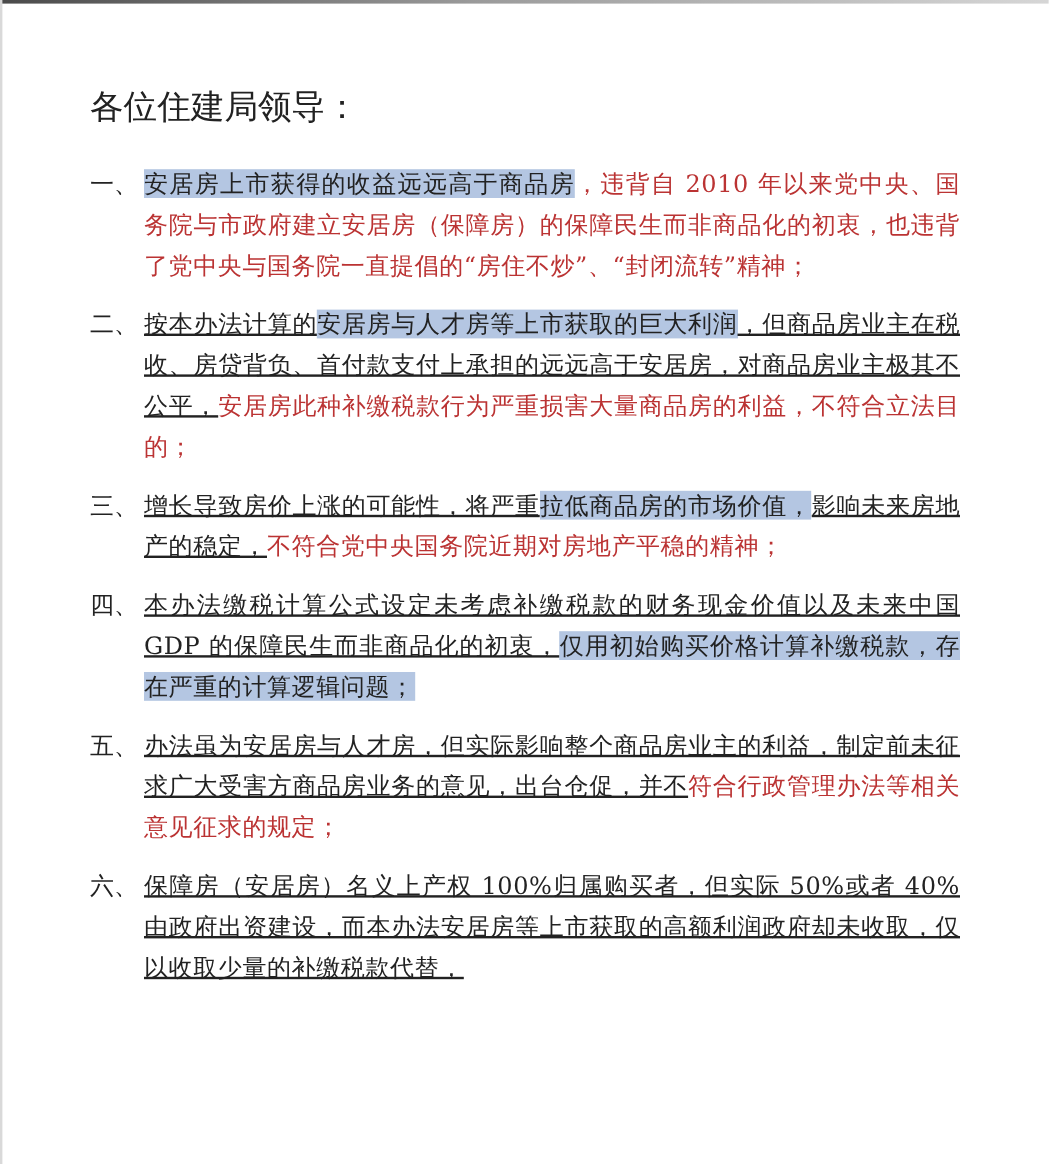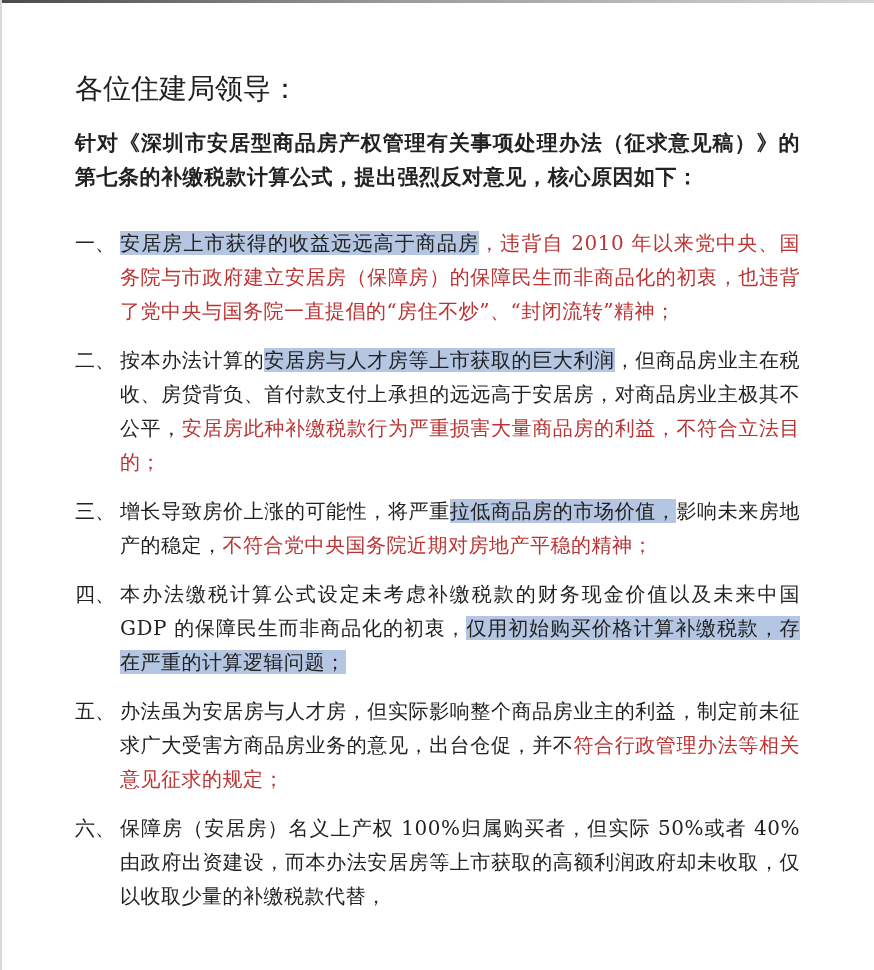--- a/index.html
+++ b/index.html
@@ -62,40 +62,39 @@
   }
   .item-number {
     flex: 0 0 45px;
     white-space: nowrap;
   }
   .item-text {
     flex: 1 1 auto;
     text-align: justify;
     letter-spacing: 0.5px;
   }
-  .seg-normal { color: var(--body-text, #222222); }
+  .seg-normal { color: var(--body-text, #222222); text-decoration: underline; }
   .seg-red { color: var(--red-text, #bb3333); }
   .seg-highlight {
     color: var(--body-text, #222222);
     background-color: var(--highlight, #b4c6e2);
   }
 </style>
 </head>
 <body>
 
 <div class="page">
   <div class="top-edge"></div>
   <div class="left-edge"></div>
 
   <h1 class="title">
   </h1>
 
   <p class="greeting">各位住建局领导：</p>
 
-  <p class="intro">针对《深圳市安居型商品房产权管理有关事项处理办法（征求意见稿）》的第七条的补缴税款计算公式，提出强烈反对意见，核心原因如下：</p>
 
   <div class="reason-list">
   <div class="list-item">
     <span class="item-number">一、</span>
     <span class="item-text"><span class="seg-highlight">安居房上市获得的收益远远高于商品房</span><span class="seg-red">，违背自 2010 年以来党中央、国务院与市政府建立安居房（保障房）的保障民生而非商品化的初衷，也违背了党中央与国务院一直提倡的“房住不炒”、“封闭流转”精神；</span></span>
   </div>
 
   <div class="list-item">
     <span class="item-number">二、</span>
     <span class="item-text"><span class="seg-normal">按本办法计算的</span><span class="seg-highlight">安居房与人才房等上市获取的巨大利润</span><span class="seg-normal">，但商品房业主在税收、房贷背负、首付款支付上承担的远远高于安居房，对商品房业主极其不公平，</span><span class="seg-red">安居房此种补缴税款行为严重损害大量商品房的利益，不符合立法目的；</span></span>

